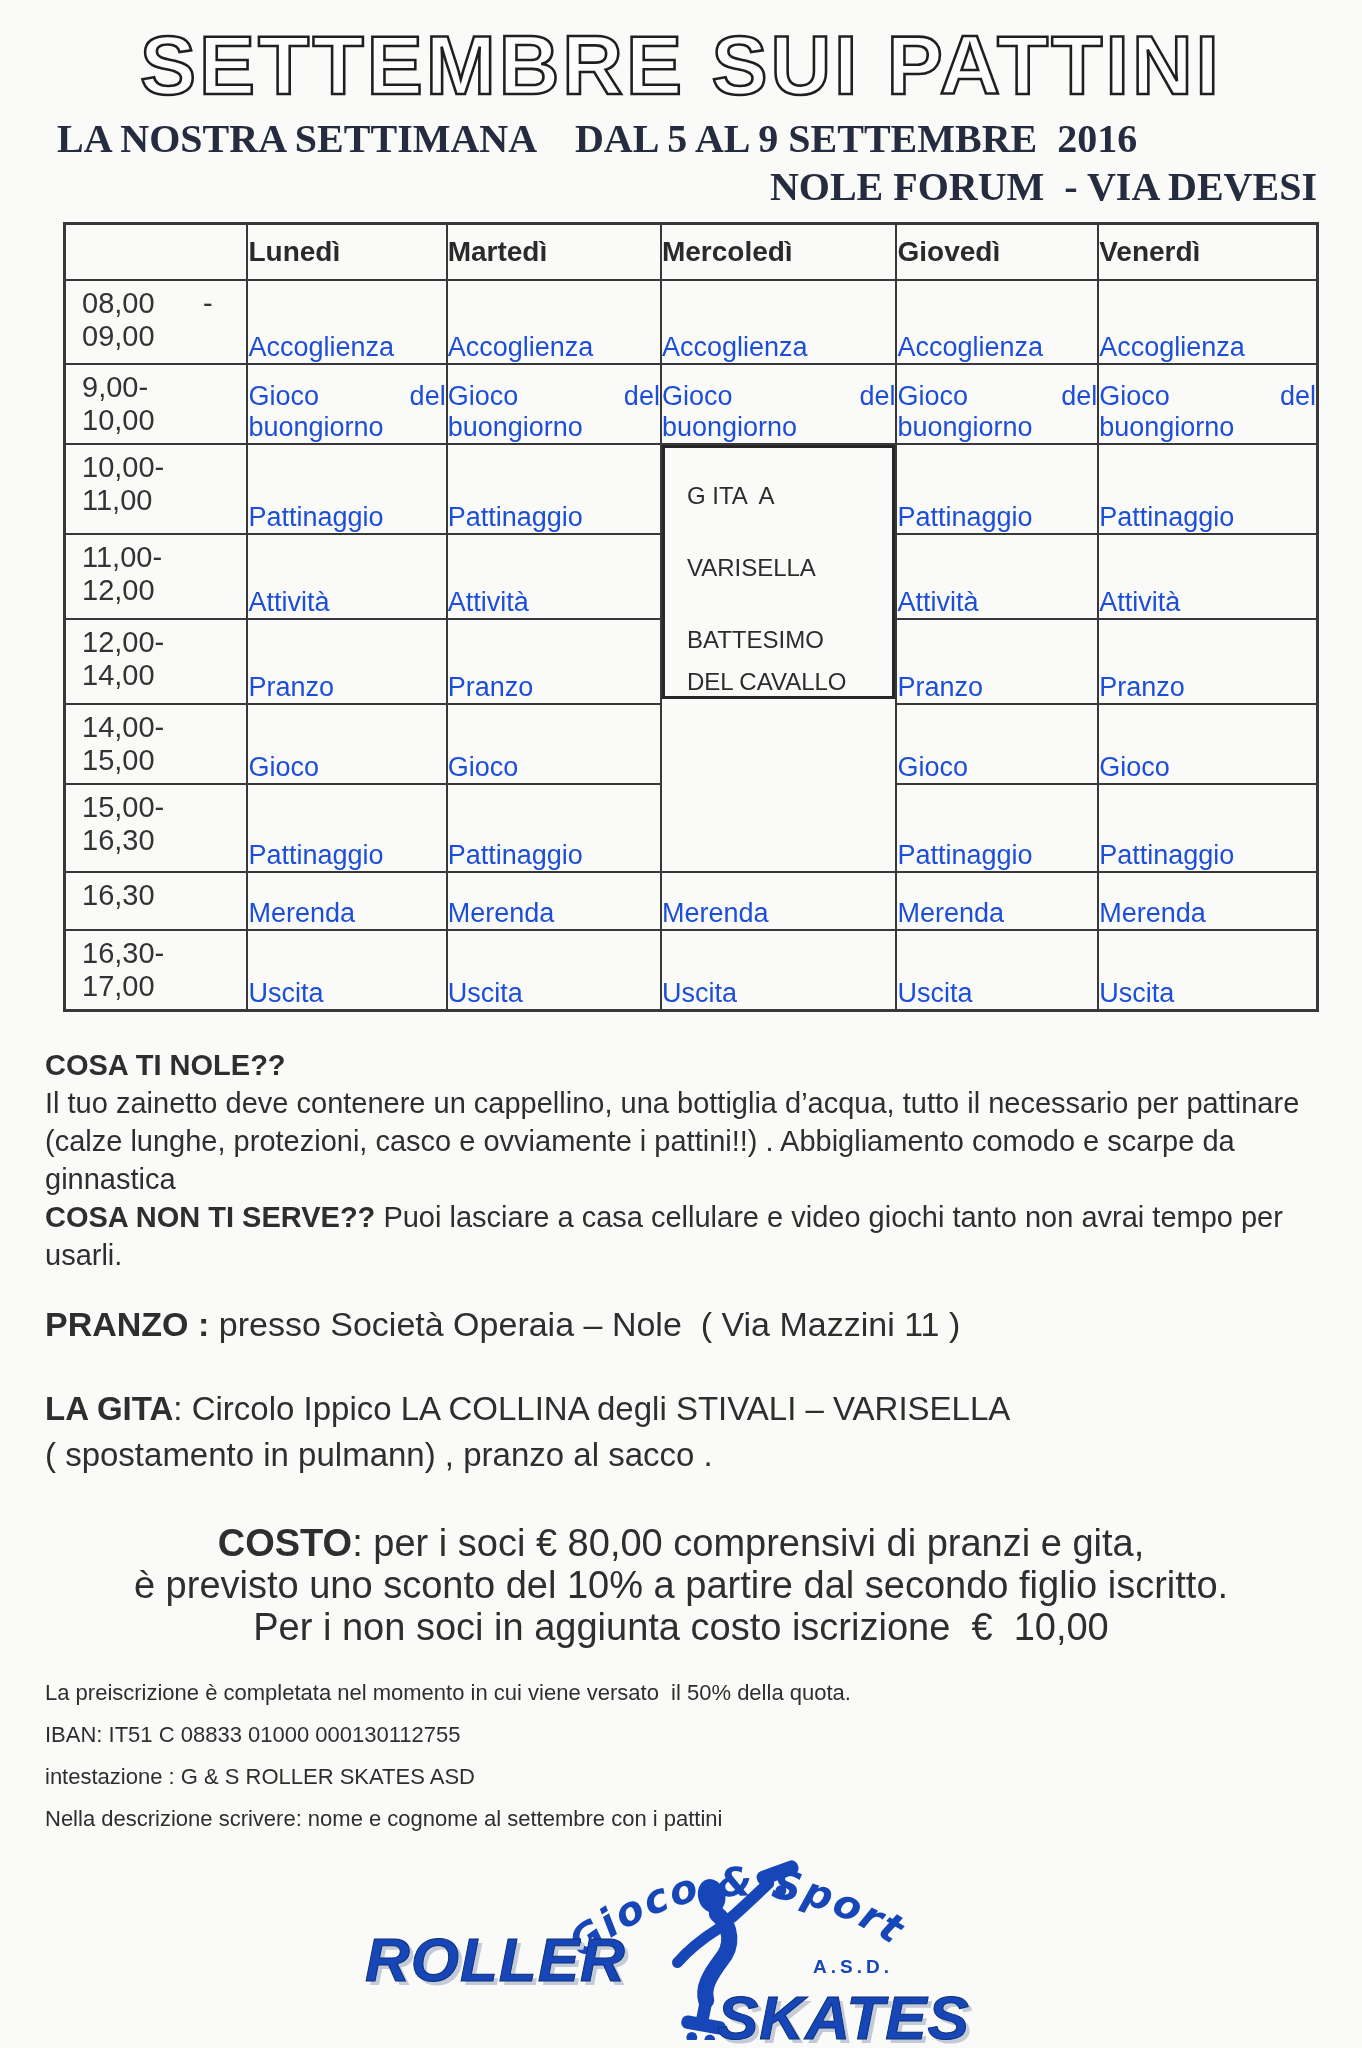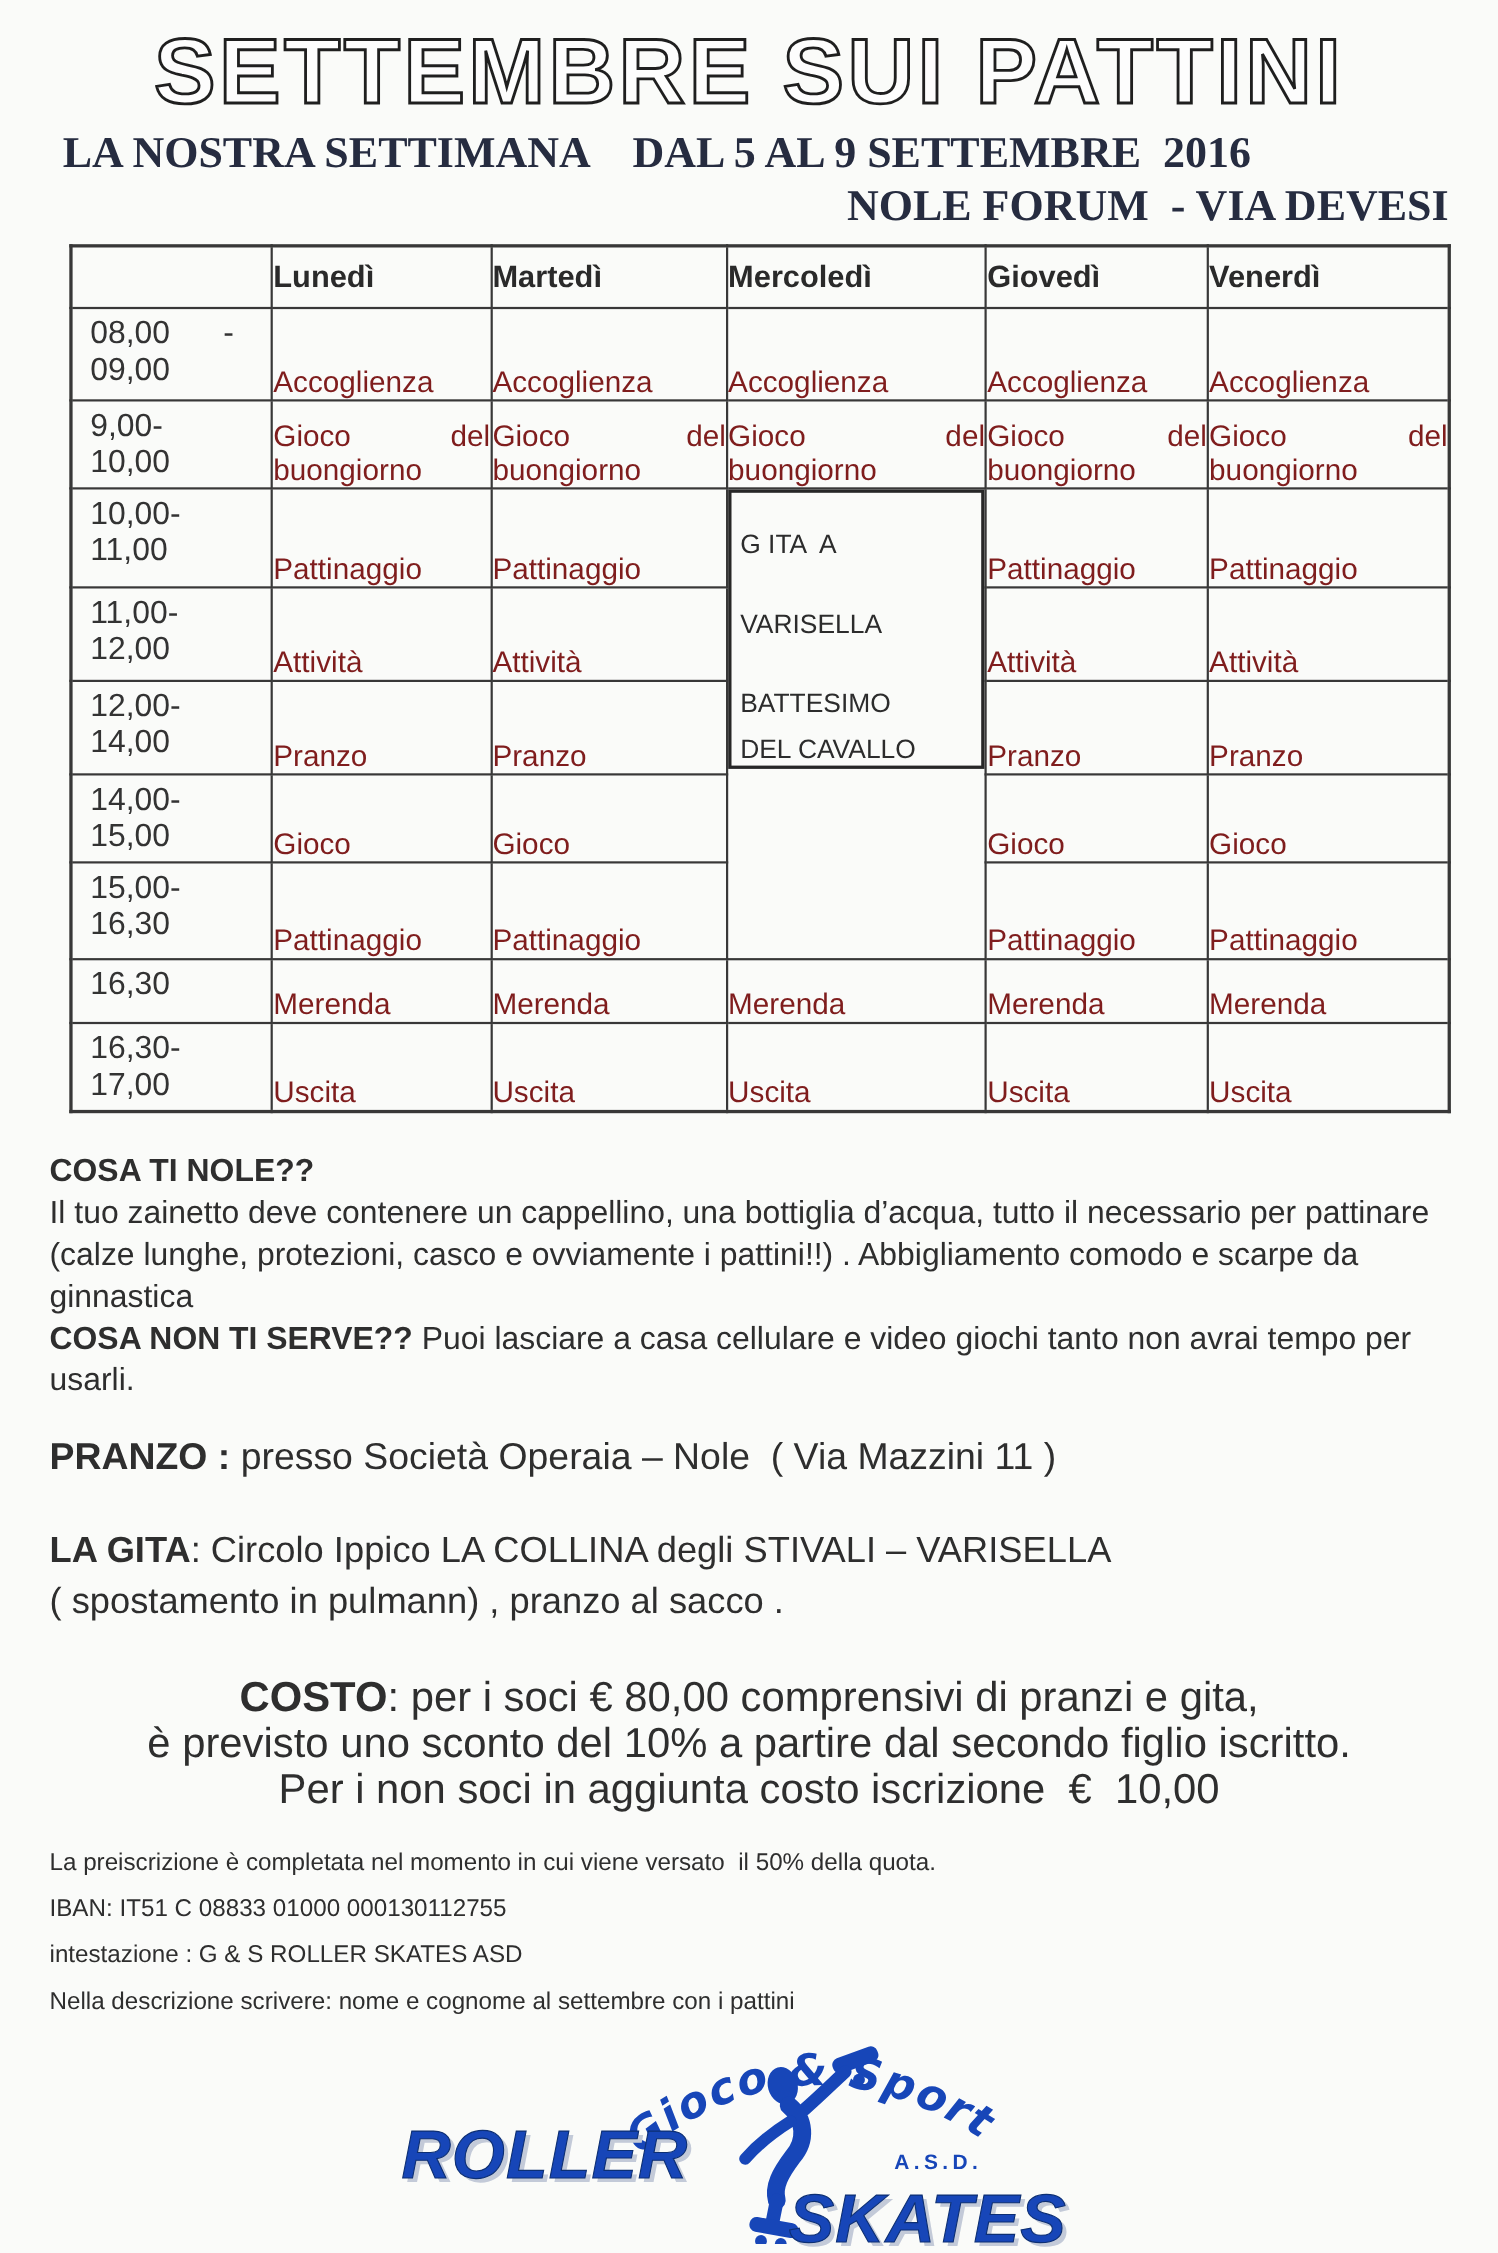--- a/index.html
+++ b/index.html
@@ -90,30 +90,30 @@
     height:100%;
     font-size:29px;
     padding:6px 8px 6px 16px;
     white-space:pre;
     color:#333;
   }
   .time-inner span:only-child{margin:auto 0;}
   td.activity-cell{
     vertical-align:bottom;
     font-size:27px;
-    color:#7f1d1d;
+    color:#1d4ed8;
     padding:4px 10px 8px 12px;
   }
   td.activity-cell.justify{text-align:justify;margin-top:47px;}
   td.gita-cell{vertical-align:top;padding:8px 5px 16px 9px;}
   .gita-box{
     border:3px solid #272727;
     height:100%;
     display:flex;flex-direction:column;justify-content:center;
-    padding-left:8px;padding-top:34px;
+    padding-left:22px;padding-top:34px;
     font-size:24px;color:#2c2c2c;
     white-space:pre;
   }
   .gita-box .gl0{margin-bottom:44px;}
   .gita-box .gl1{margin-bottom:44px;}
   .gita-box .gl2{margin-bottom:14px;}
 
   
   .sec{margin:0;}
   .sec-cosa{margin-top:34px;font-size:29px;line-height:38px;}

